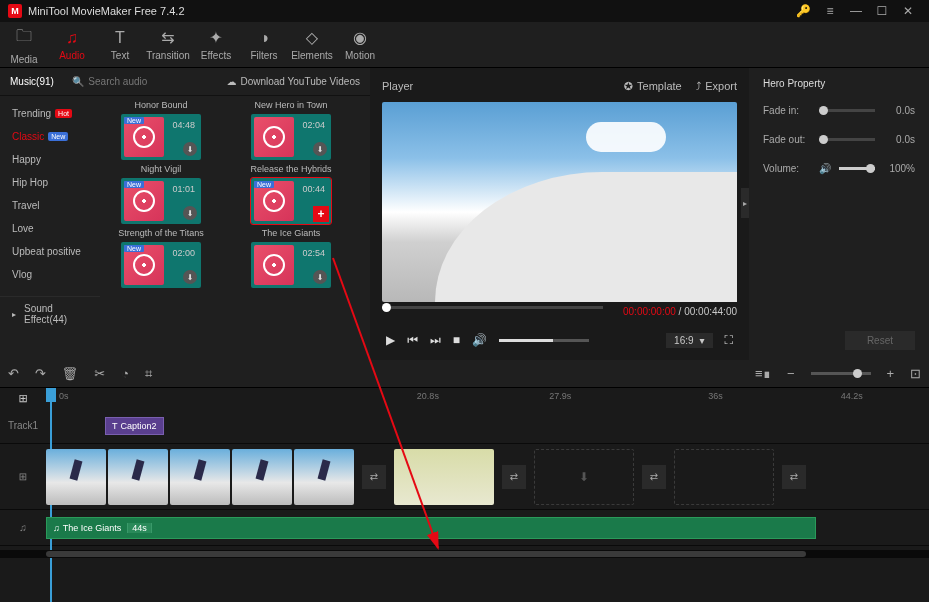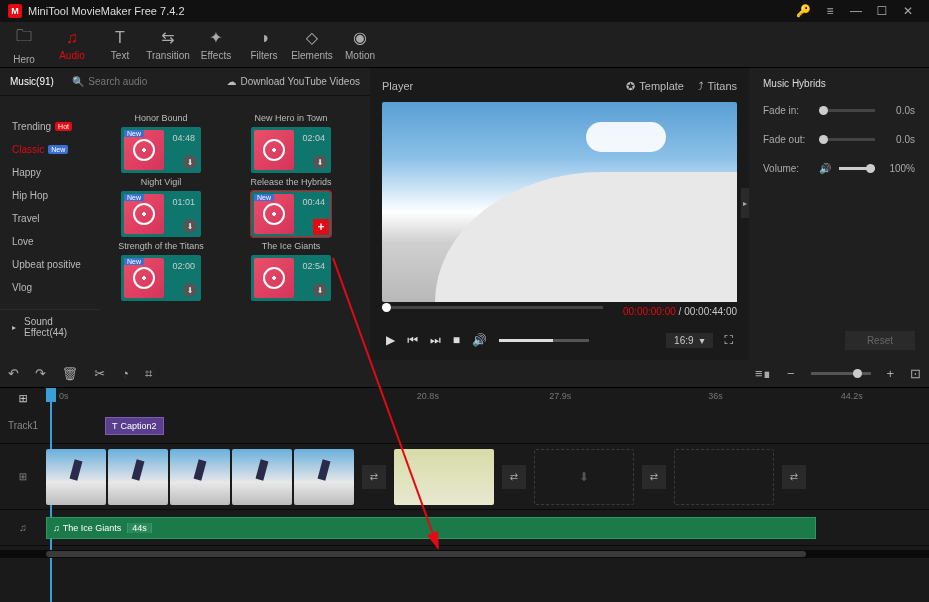--- a/index.html
+++ b/index.html
@@ -11,21 +11,21 @@
 .titlebar .ticon { width:26px; text-align:center; font-size:12px; color:#aaa; cursor:pointer; }
 .titlebar .key { color:#f5c518; }
 
 .toolbar { height:46px; background:#1f1f1f; display:flex; align-items:center; border-bottom:1px solid #000; }
 .toolbar .tab { width:48px; text-align:center; cursor:pointer; color:#aaa; }
 .toolbar .tab .ic { font-size:16px; display:block; margin-bottom:2px; }
 .toolbar .tab .lb { font-size:10px; }
 .toolbar .tab.active { color:#e50914; }
 
 .upper { display:flex; height:292px; }
-.left-panel { width:370px; background:#1f1f1f; display:flex; flex-direction:column;gap:13px; }
+.left-panel { width:370px; background:#1f1f1f; display:flex; flex-direction:column; }
 .libhead { display:flex; align-items:center; height:28px; border-bottom:1px solid #111; font-size:10px; }
 .libhead .cat { padding:0 10px; color:#fff; position:relative; }
 .libhead .cat::before { content:""; position:absolute; left:0; top:6px; bottom:6px; width:2px; background:#e50914; }
 .libhead .search { flex:1; padding:0 8px; color:#777; display:flex; align-items:center; gap:4px; }
 .libhead .dl { padding:0 10px; color:#bbb; display:flex; align-items:center; gap:4px; }
 .libbody { display:flex; flex:1; overflow:hidden; }
 .catlist { width:100px; padding:6px 0; font-size:10px; }
 .catlist .ci { padding:6px 12px; color:#bbb; cursor:pointer; display:flex; align-items:center; gap:4px; }
 .catlist .ci.active { color:#e50914; }
 .catlist .badge { font-size:7px; padding:1px 3px; border-radius:2px; color:#fff; }
@@ -118,21 +118,21 @@
   <div class="title">MiniTool MovieMaker Free 7.4.2</div>
   <div class="spacer"></div>
   <div class="ticon key">🔑</div>
   <div class="ticon">≡</div>
   <div class="ticon">—</div>
   <div class="ticon">☐</div>
   <div class="ticon">✕</div>
 </div>
 
 <div class="toolbar">
-  <div class="tab"><span class="ic">🗀</span><span class="lb">Hero</span></div>
+  <div class="tab"><span class="ic">🗀</span><span class="lb">Media</span></div>
   <div class="tab active"><span class="ic">♫</span><span class="lb">Audio</span></div>
   <div class="tab"><span class="ic">T</span><span class="lb">Text</span></div>
   <div class="tab"><span class="ic">⇆</span><span class="lb">Transition</span></div>
   <div class="tab"><span class="ic">✦</span><span class="lb">Effects</span></div>
   <div class="tab"><span class="ic">◑</span><span class="lb">Filters</span></div>
   <div class="tab"><span class="ic">◇</span><span class="lb">Elements</span></div>
   <div class="tab"><span class="ic">◉</span><span class="lb">Motion</span></div>
 </div>
 
 <div class="upper">
@@ -232,21 +232,21 @@
 
   <div class="player">
     <div class="phead">
       <div class="pt">Player</div>
       <div class="pb">
           <span>✪</span>
           <span>Template</span>
         </div>
       <div class="pb">
           <span>⤴</span>
-          <span>Titans</span>
+          <span>Export</span>
         </div>
     </div>
     <div class="preview">
         <div class="cloud"></div>
         <div class="dome"></div>
       </div>
     <div class="pline">
       <div class="pslider">
           <div class="dot"></div>
         </div>
@@ -263,21 +263,21 @@
       <div class="asp">
           <span>16:9</span>
           <span>▾</span>
         </div>
       <span class="pi">⛶</span>
     </div>
   </div>
 
   <div class="props">
     <div class="collapse">▸</div>
-    <div class="ptitle">Music Hybrids</div>
+    <div class="ptitle">Hero Property</div>
     <div class="prow">
       <div class="plab">Fade in:</div>
       <div class="psl">
           <div class="ph"></div>
         </div>
       <div class="pval">0.0s</div>
     </div>
     <div class="prow">
       <div class="plab">Fade out:</div>
       <div class="psl">

